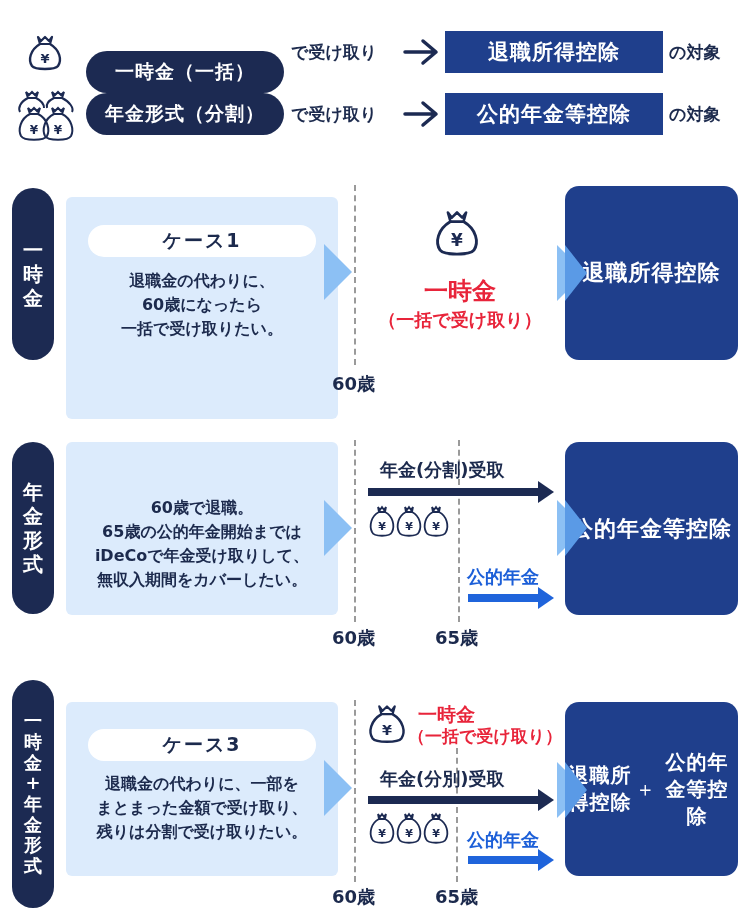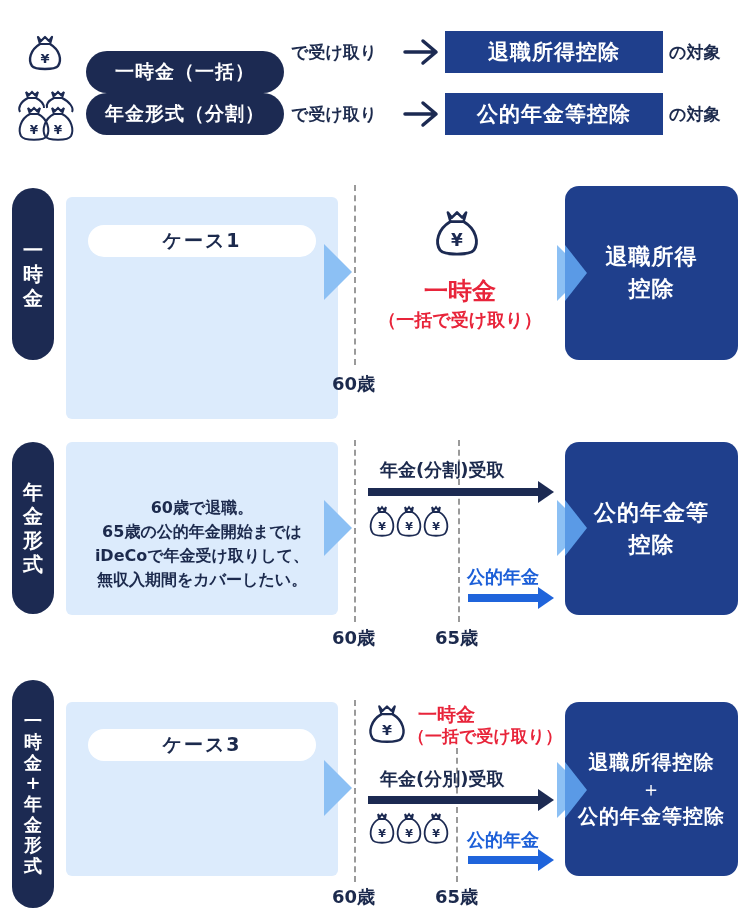--- a/index.html
+++ b/index.html
@@ -25,21 +25,21 @@
 
   
   .chev { position: absolute; width: 0; height: 0; border-top: 28px solid transparent; border-bottom: 28px solid transparent; border-left: 28px solid #8cc0f4; }
   .chev2 { position: absolute; width: 0; height: 0; border-top: 28px solid transparent; border-bottom: 28px solid transparent; border-left: 28px solid #5a9ae6; }
 
   
   .vline { position: absolute; width: 0; border-left: 2px dashed #9a9a9a; }
   .age { position: absolute; font-size: 18px; color: #1c2a4d; text-align: center; }
 
   
-  .result-box { position: absolute; left: 565px; width: 173px; background: #1f3f8c; border-radius: 14px; color: #fff; font-size: 22px; display: flex; flex-direction: column; align-items: center; justify-content: center; text-align: center; line-height: 1.45; letter-spacing: 1px; }
+  .result-box { position: absolute; left: 565px; width: 173px; background: #1f3f8c; border-radius: 14px; color: #fff; font-size: 22px; display: flex; flex-direction: row; align-items: center; justify-content: center; text-align: center; line-height: 1.45; letter-spacing: 1px; }
 
   .red { color: #e8243a; }
   .blue { color: #1c5fd8; }
 
   .arrow-dark { position: absolute; height: 8px; background: #1c2a52; }
   .arrow-dark::after { content: ""; position: absolute; right: -14px; top: -7px; border-top: 11px solid transparent; border-bottom: 11px solid transparent; border-left: 16px solid #1c2a52; }
   .arrow-blue { position: absolute; height: 8px; background: #1f64db; }
   .arrow-blue::after { content: ""; position: absolute; right: -14px; top: -7px; border-top: 11px solid transparent; border-bottom: 11px solid transparent; border-left: 16px solid #1f64db; }
 
   svg { display: block; }
@@ -96,20 +96,25 @@
 </div>
 
 <div>
   <div class="side-pill" style="top:188px;height:172px;">
     <span>一</span>
     <span>時</span>
     <span>金</span>
   </div>
   <div class="case-card" style="top:197px;height:222px;">
     <div class="case-title" style="top:28px;">ケース1</div>
+    <div class="case-desc" style="top:72px;">
+      <div>退職金の代わりに、</div>
+      <div>60歳になったら</div>
+      <div>一括で受け取りたい。</div>
+    </div>
   </div>
   <div class="chev" style="left:324px;top:244px;"></div>
   <div class="vline" style="left:354px;top:185px;height:180px;"></div>
   <div class="age" style="left:332px;top:372px;">60歳</div>
 
   <span class="abs" style="left:432px;top:206px;">
     <svg width="50" height="52" viewBox="0 0 38 40">
       <path d="M12 5 L15 9 L19 5 L23 9 L26 5 L24 12 L14 12 Z" fill="none" stroke="#1c2a52" stroke-width="2" stroke-linejoin="round"></path>
       <path d="M14 12 C4 18 2 28 6 34 C9 38 29 38 32 34 C36 28 34 18 24 12" fill="none" stroke="#1c2a52" stroke-width="2.2"></path>
       <text x="19" y="31" font-size="13" font-weight="bold" text-anchor="middle" fill="#1c2a52" font-family="DejaVu Sans, sans-serif">¥</text>
@@ -183,20 +188,25 @@
     <span>時</span>
     <span>金</span>
     <span>+</span>
     <span>年</span>
     <span>金</span>
     <span>形</span>
     <span>式</span>
   </div>
   <div class="case-card" style="top:702px;height:174px;">
     <div class="case-title" style="top:27px;">ケース3</div>
+    <div class="case-desc" style="top:70px;">
+      <div>退職金の代わりに、一部を</div>
+      <div>まとまった金額で受け取り、</div>
+      <div>残りは分割で受け取りたい。</div>
+    </div>
   </div>
   <div class="chev" style="left:324px;top:760px;"></div>
   <div class="vline" style="left:354px;top:700px;height:182px;"></div>
   <div class="vline" style="left:456px;top:748px;height:134px;"></div>
   <div class="age" style="left:332px;top:885px;">60歳</div>
   <div class="age" style="left:435px;top:885px;">65歳</div>
 
   <span class="abs" style="left:366px;top:700px;">
     <svg width="42" height="46" viewBox="0 0 38 40">
       <path d="M12 5 L15 9 L19 5 L23 9 L26 5 L24 12 L14 12 Z" fill="none" stroke="#1c2a52" stroke-width="2" stroke-linejoin="round"></path>

